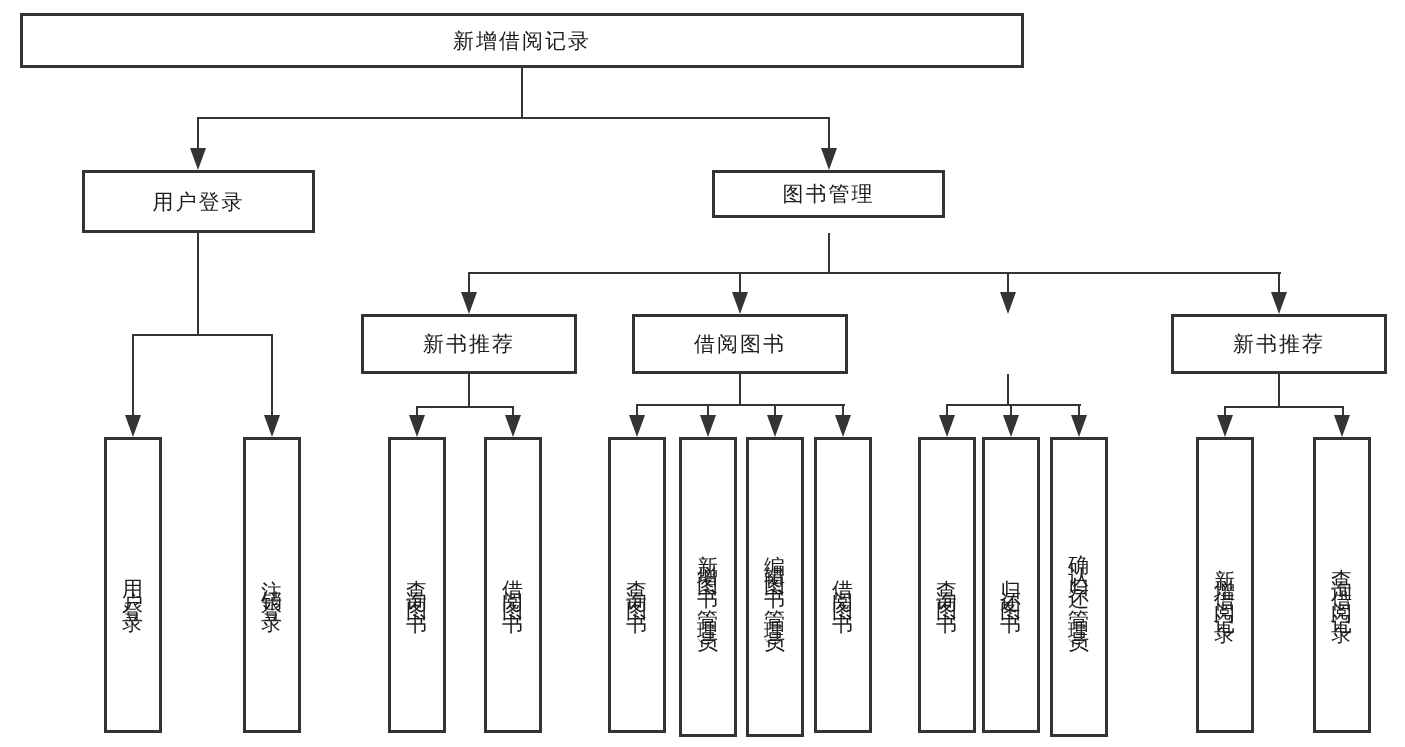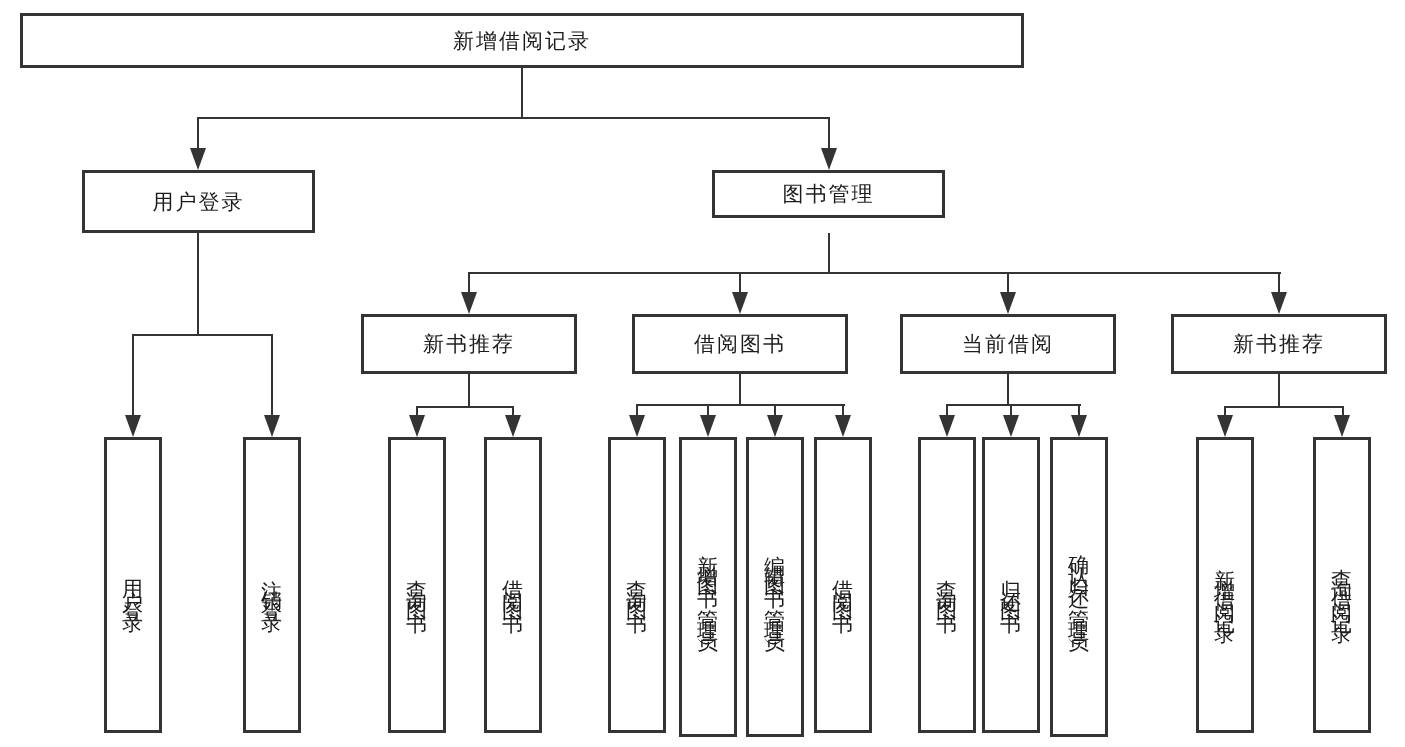--- a/index.html
+++ b/index.html
@@ -73,23 +73,20 @@
   </div>
   <div class="node node-h" style="left:712px;top:170px;width:233px;height:48px">
     <span class="lbl">图书管理</span>
   </div>
 
   <div class="node node-h" style="left:361px;top:314px;width:216px;height:60px">
     <span class="lbl">新书推荐</span>
   </div>
   <div class="node node-h" style="left:632px;top:314px;width:216px;height:60px">
     <span class="lbl">借阅图书</span>
-  </div>
-  <div class="node node-h" style="left:900px;top:314px;width:216px;height:60px">
-    <span class="lbl">当前借阅</span>
   </div>
   <div class="node node-h" style="left:1171px;top:314px;width:216px;height:60px">
     <span class="lbl">新书推荐</span>
   </div>
 
   <div class="node node-v" style="left:104px;top:437px;width:58px;height:296px">
     <span class="vlbl">用户登录</span>
   </div>
   <div class="node node-v" style="left:243px;top:437px;width:58px;height:296px">
     <span class="vlbl">注销登录</span>

